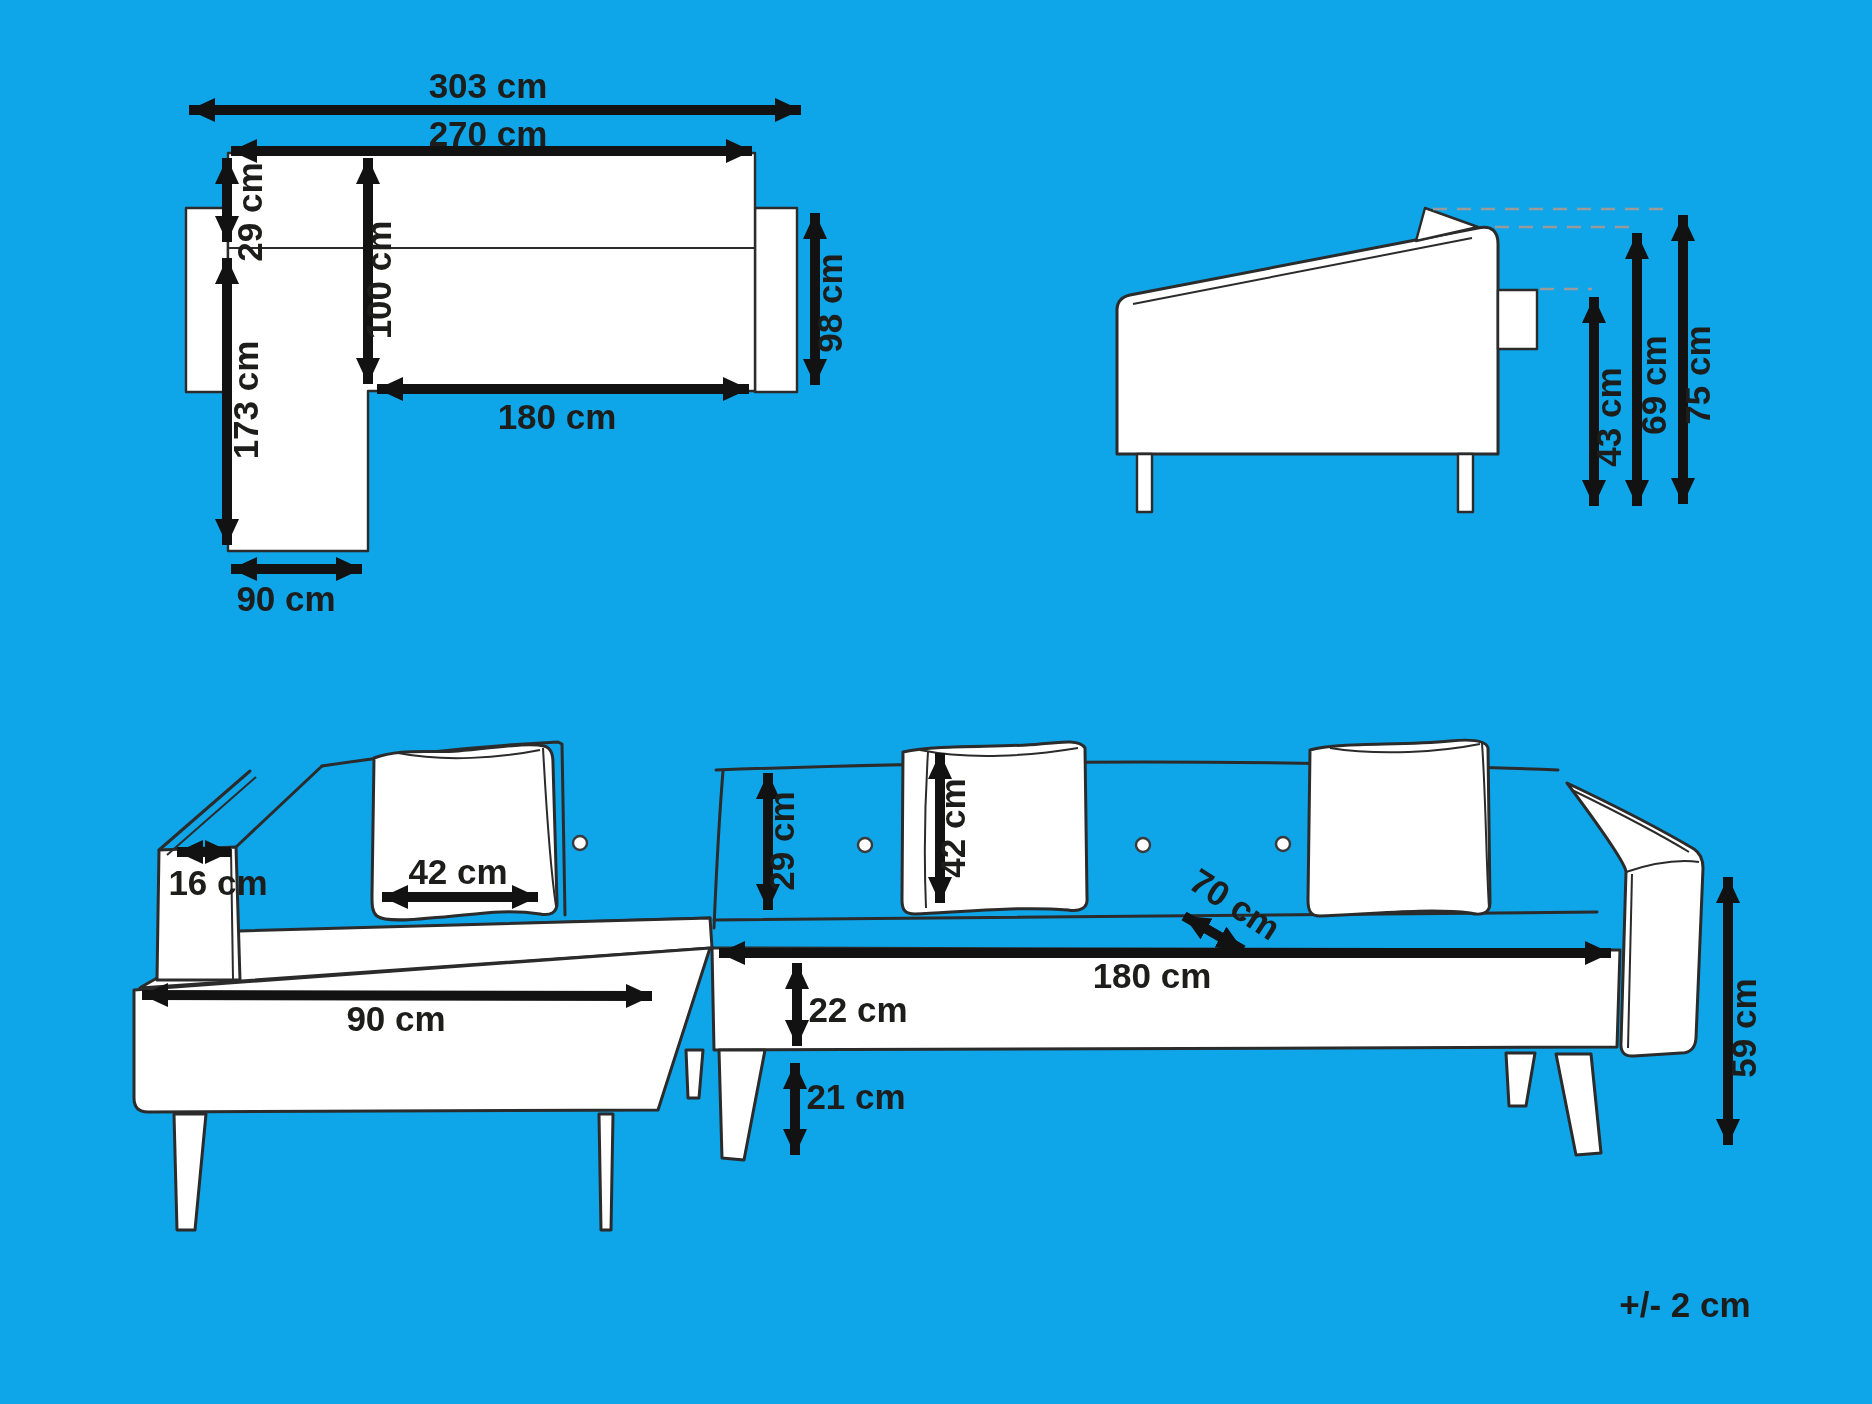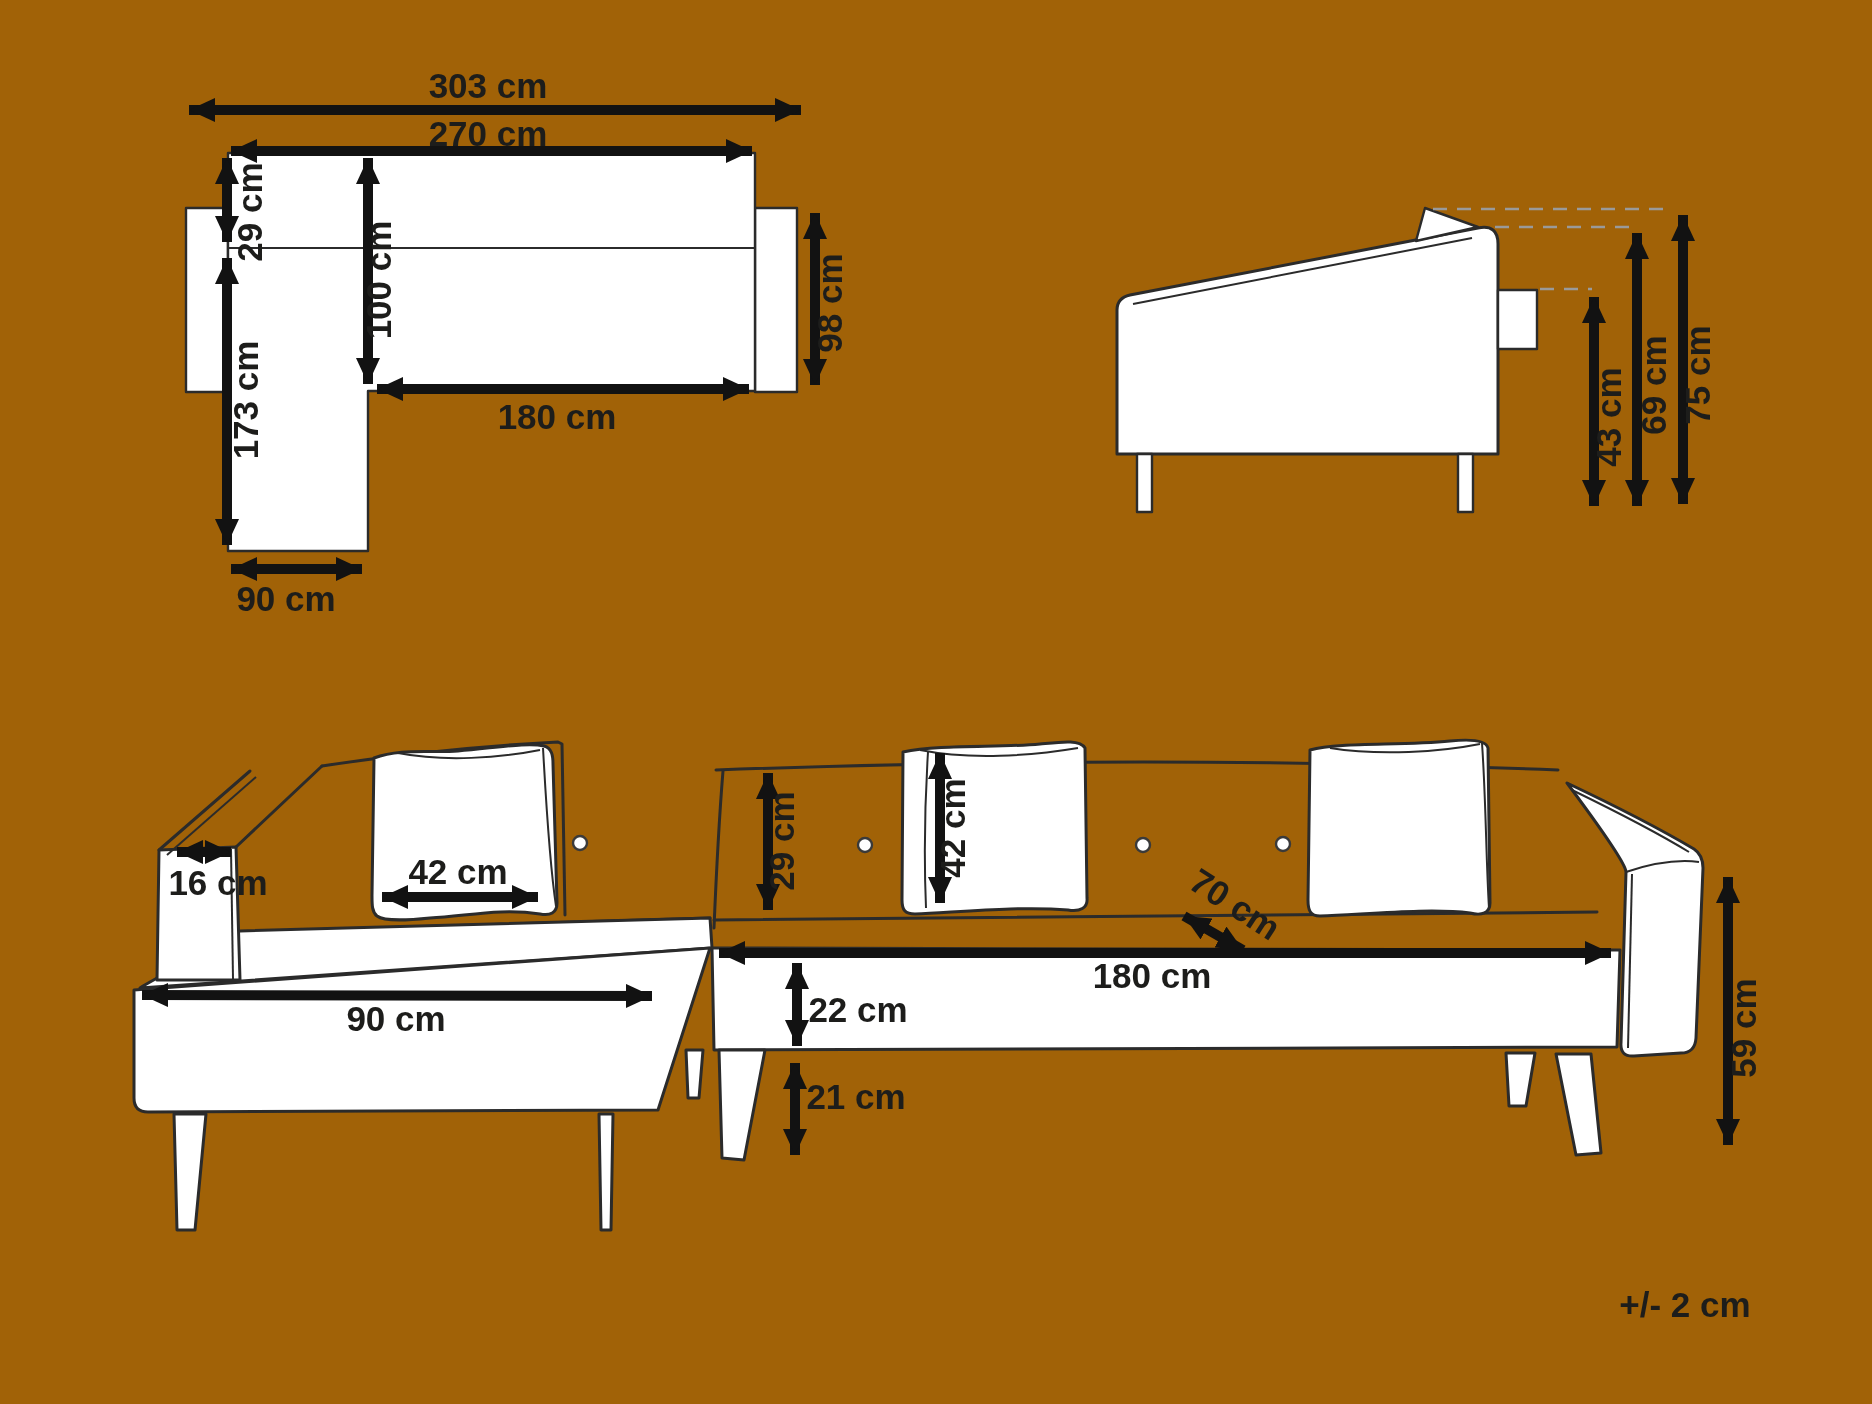--- a/index.html
+++ b/index.html
@@ -1,16 +1,16 @@
 <!DOCTYPE html>
 <html><head>
 <meta charset="utf-8">
 <style>
   html,body{margin:0;padding:0;background:#fff;}
-  .page{position:relative;width:1872px;height:1404px;background:#a16207;overflow:hidden;
+  .page{position:relative;width:1872px;height:1404px;background:#0ea5e9;overflow:hidden;
         font-family:"Liberation Sans", sans-serif;}
   svg{position:absolute;left:0;top:0;}
   .out{fill:none;stroke:#2b2b2b;stroke-width:3;stroke-linejoin:round;stroke-linecap:round;}
   .outw{fill:#ffffff;stroke:#2b2b2b;stroke-width:3;stroke-linejoin:round;stroke-linecap:round;}
   .thin{fill:none;stroke:#2b2b2b;stroke-width:2;stroke-linejoin:round;}
   .thinw{fill:#ffffff;stroke:#2b2b2b;stroke-width:2.4;stroke-linejoin:round;}
   .dim{fill:none;stroke:#121212;stroke-width:10;}
   .dash{fill:none;stroke:#9a9a9a;stroke-width:2.4;stroke-dasharray:14 10;}
   .lbl{font-family:"Liberation Sans", sans-serif;font-size:35px;font-weight:700;fill:#1d1d1b;}
   .btn{fill:#ffffff;stroke:#3a3a3a;stroke-width:2.4;}

